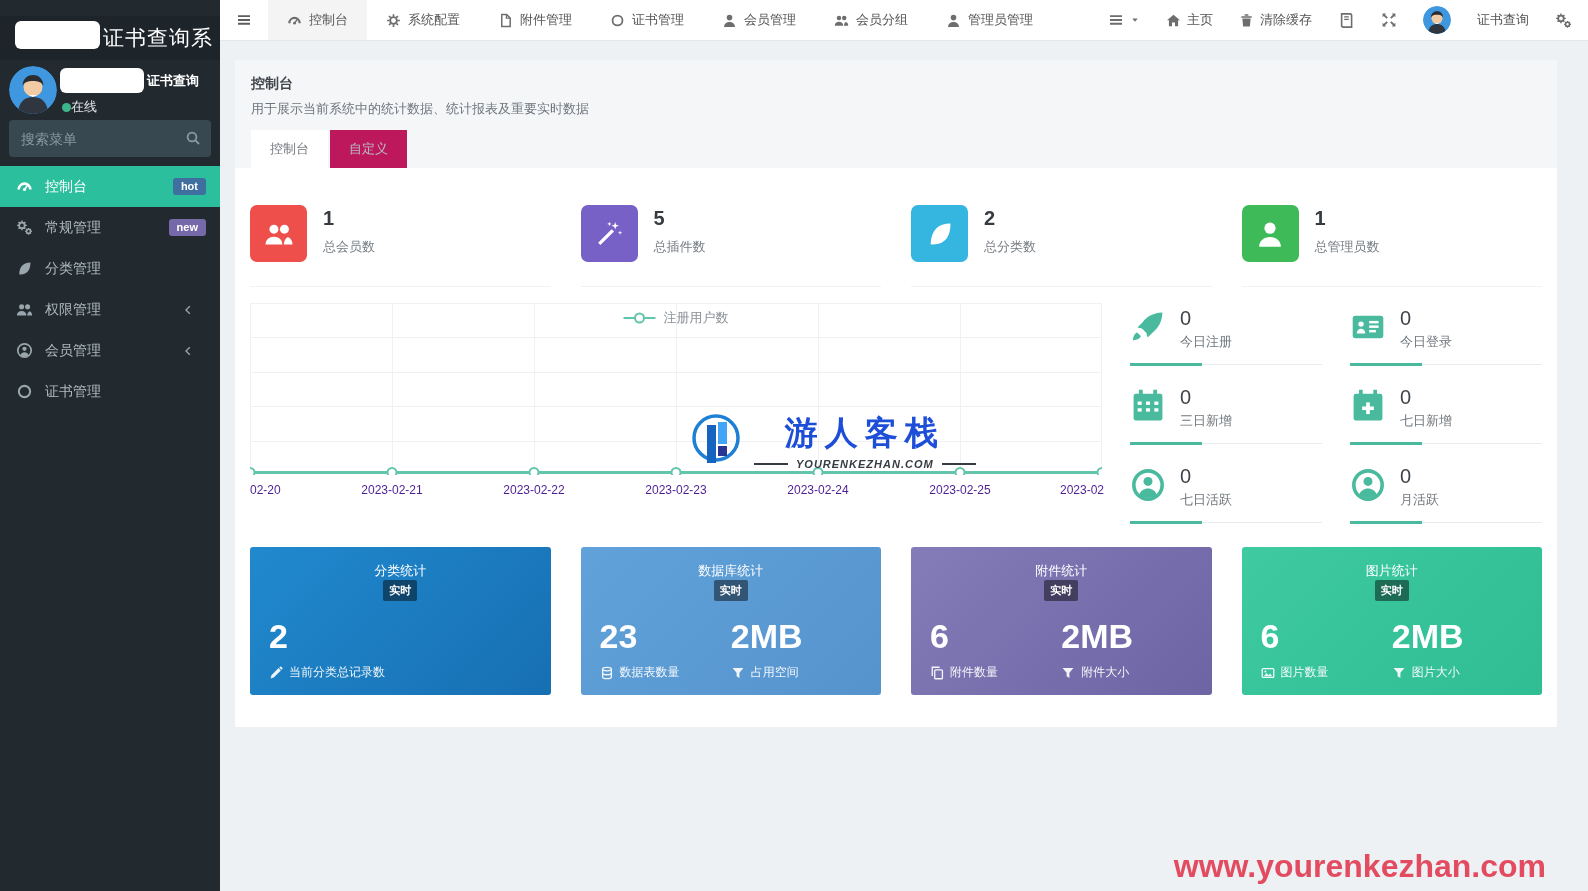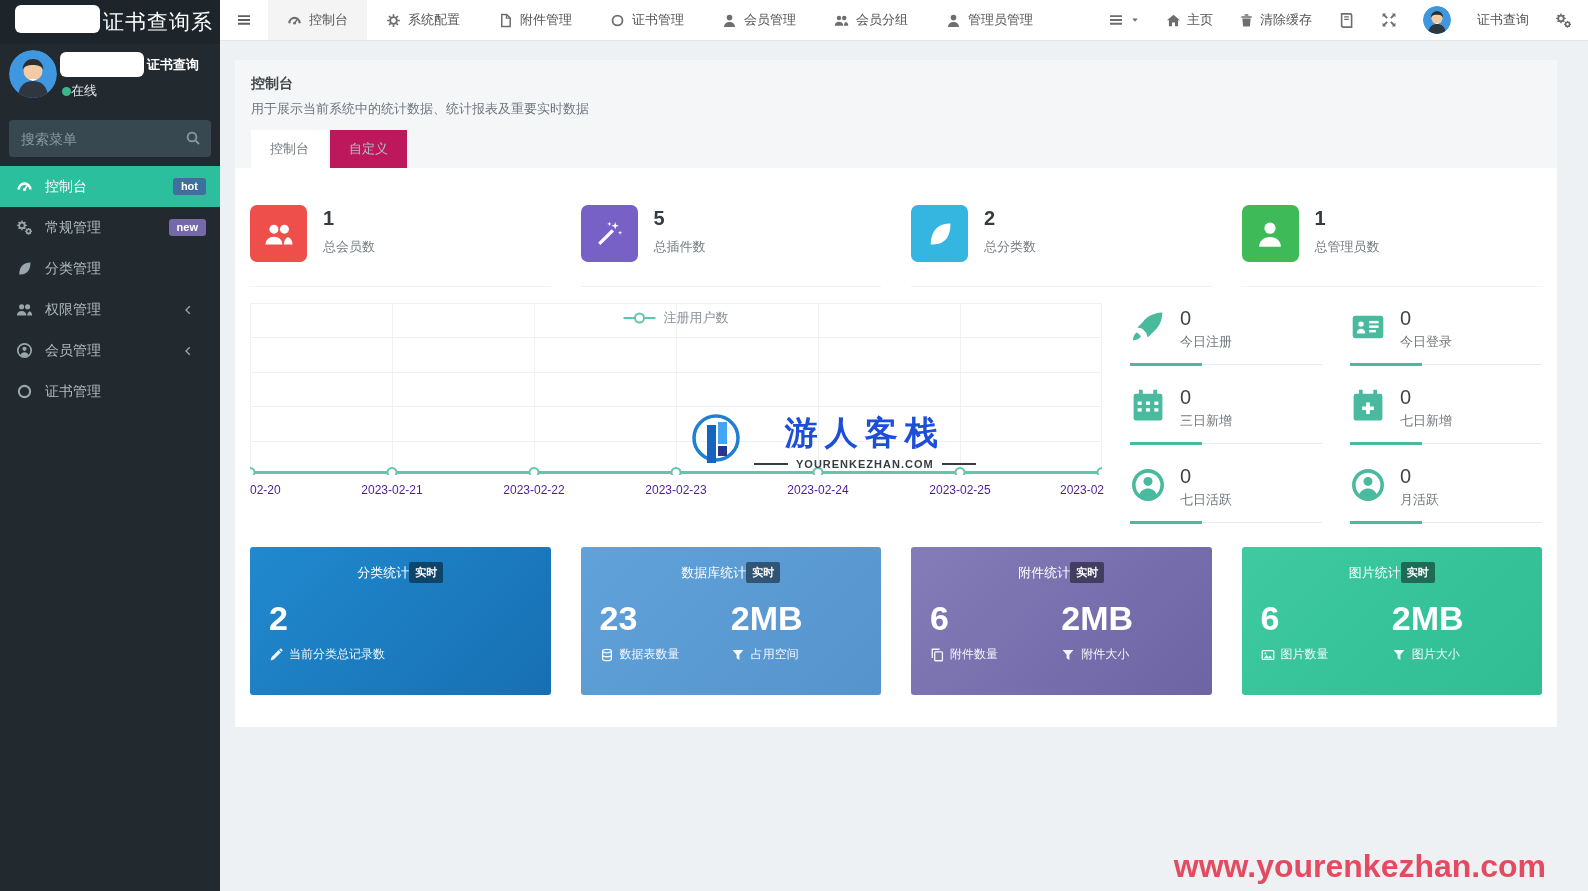--- a/index.html
+++ b/index.html
@@ -5,21 +5,21 @@
   * { margin:0; padding:0; box-sizing:border-box; }
   html,body { width:1588px; height:891px; overflow:hidden; }
   body {
     font-family:"Liberation Sans","DejaVu Sans",sans-serif;
     background:#eef1f4; color:#333; font-size:13px; position:relative;
   }
   .ico { display:inline-block; vertical-align:middle; flex:0 0 auto; }
 
   
   .sidebar { position:absolute; left:0; top:0; width:220px; height:891px; background:#222a30; z-index:5; }
-  .logo-head { height:44px; background:#1d242a; position:relative; }
+  .logo-head { height:44px; background:#1d242a; position:relative;margin-top:16px; }
   .redact { background:#fff; border-radius:6px; position:absolute; }
   .logo-redact { left:15px; top:5px; width:85px; height:28px; }
   .logo-title { position:absolute; left:103px; top:8px; color:#fff; font-size:21px; letter-spacing:1px; white-space:nowrap; }
   .user-panel { position:relative; height:72px; }
   .user-avatar { position:absolute; left:9px; top:6px; width:48px; height:48px; border-radius:50%; overflow:hidden; }
   .user-redact { left:60px; top:8px; width:84px; height:25px; }
   .user-role { position:absolute; left:147px; top:12px; color:#fff; font-weight:bold; font-size:13px; white-space:nowrap; }
   .user-status { position:absolute; left:62px; top:38px; color:#dfe5e8; font-size:13px; display:flex; align-items:center; }
   .status-dot { width:9px; height:9px; border-radius:50%; background:#3cb78b; display:inline-block; }
   .side-search { position:absolute; left:9px; top:120px; width:202px; height:37px; }
@@ -98,39 +98,39 @@
   .xlabels span.first { left:0; transform:none; }
   .xlabels span.last { left:auto; right:-2px; transform:none; }
 
   
   .chart-wm { position:absolute; left:440px; top:108px; display:flex; align-items:center; gap:12px; z-index:3; }
   .wm-logo { width:52px; height:56px; }
   .wm-right { display:flex; flex-direction:column; align-items:center; }
   .wm-brand { font-size:33px; font-weight:bold; color:#1d4ed8; letter-spacing:7px; white-space:nowrap; }
   .wm-domain { display:flex; align-items:center; gap:8px; margin-top:2px; }
   .wm-domain .dash { width:34px; height:2px; background:#363c42; }
-  .wm-domain .dtext { font-size:11px; font-weight:bold; color:#363c42; letter-spacing:1px; }
+  .wm-domain .dtext { font-size:11px; font-weight:bold; color:#363c42; letter-spacing:1px;font-style:italic; }
 
   
   .mini-grid { flex:1 1 auto; margin-left:28px; display:grid; grid-template-columns:1fr 1fr; column-gap:28px; row-gap:21px; align-content:start; padding-top:4px; }
   .mini-item { display:flex; gap:14px; position:relative; padding-bottom:13px; border-bottom:1px solid #e8ecef; }
   .mini-item::after { content:""; position:absolute; left:0; bottom:-2px; width:72px; height:3px; background:#49ba9e; }
   .mini-item .ico { color:#49ba9e; margin-top:2px; }
   .mini-item svg { width:36px; height:36px; }
   .mini-value { font-size:20px; color:#3f454b; }
   .mini-label { font-size:13px; color:#70777d; margin-top:3px; }
 
   
   .cards-row { display:grid; grid-template-columns:repeat(4,1fr); column-gap:30px; margin-top:24px; }
   .card { height:148px; border-radius:3px; color:#fff; padding:15px 19px; position:relative; }
   .card-1 { background:linear-gradient(135deg,#2189ce,#176fb2); }
   .card-2 { background:linear-gradient(135deg,#61a2da,#5593cd); }
   .card-3 { background:linear-gradient(135deg,#847cb8,#6d64a4); }
   .card-4 { background:linear-gradient(135deg,#3fcaa1,#2fbd94); }
-  .card-top { display:flex; justify-content:center; align-items:center; }
+  .card-top { display:flex; justify-content:flex-start; align-items:center;flex-direction:column; }
   .card-title { font-size:13px; }
   .rt-badge { background:rgba(0,0,0,0.45); font-size:11px; font-weight:bold; padding:3px 6px; border-radius:2px; }
   .card-metrics { display:flex; margin-top:16px; }
   .metric { flex:1 1 50%; }
   .metric-value { font-size:34px; font-weight:600; line-height:1.15; }
   .metric-label { margin-top:8px; font-size:12px; opacity:.92; display:flex; align-items:center; gap:6px; }
   .metric-label svg { width:14px; height:14px; }
 
   
   .footer-wm { position:absolute; right:42px; bottom:6px; font-size:32px; font-weight:bold; color:#e34b60; z-index:6; }

